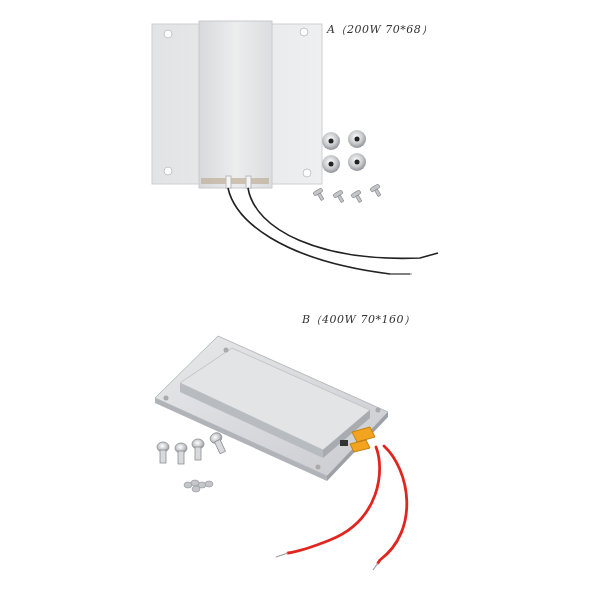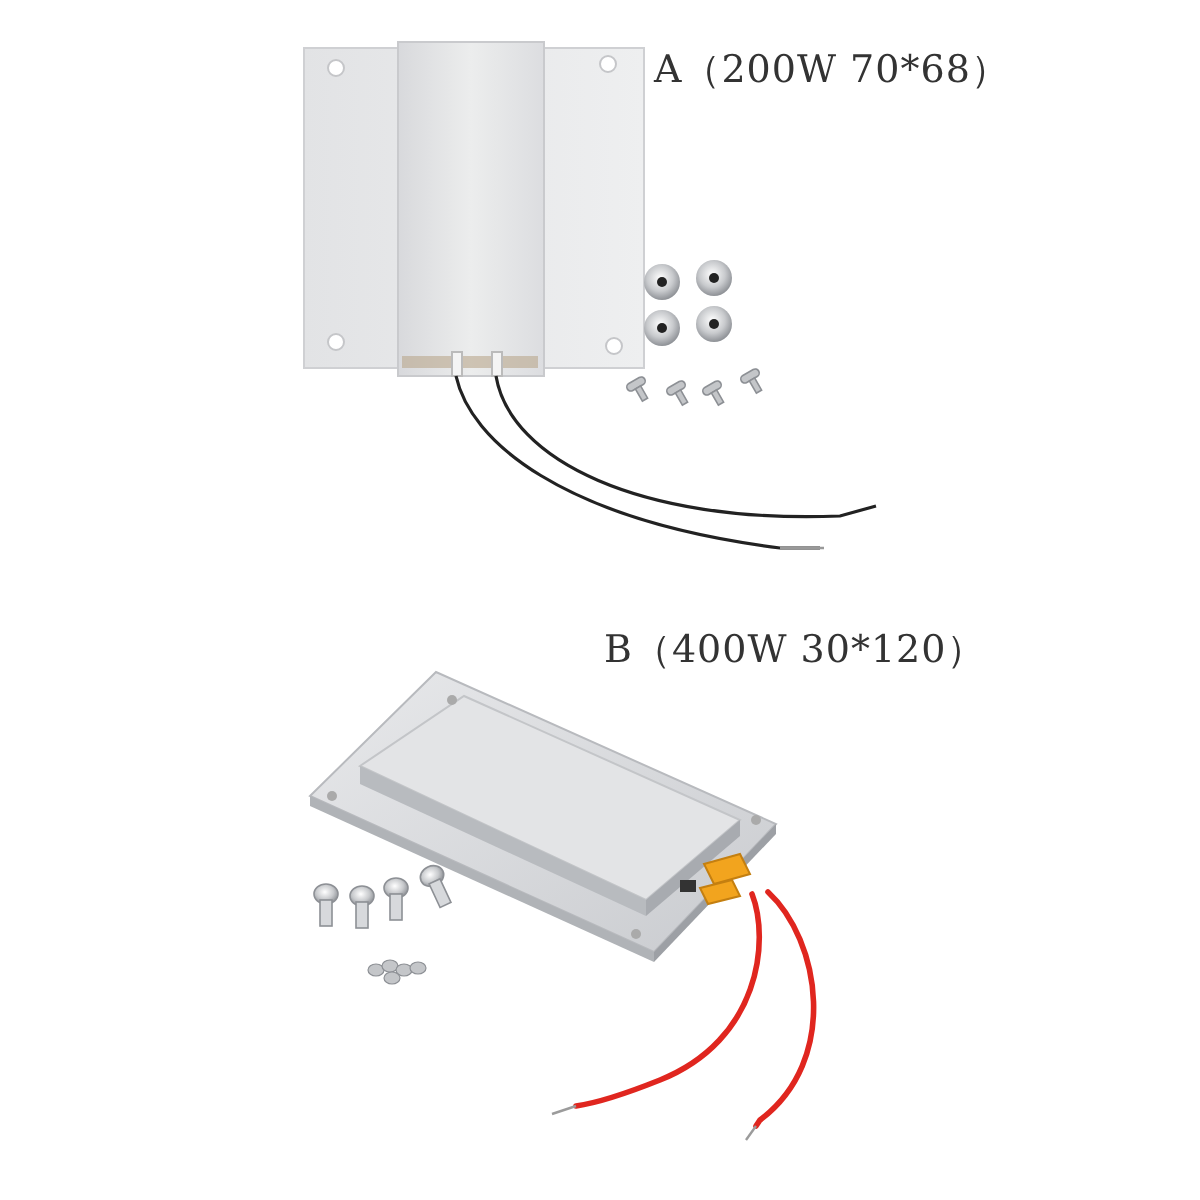--- a/index.html
+++ b/index.html
@@ -1,26 +1,26 @@
 <!DOCTYPE html>
 <html><head>
   <meta charset="utf-8">
   <style>
     html, body { margin: 0; padding: 0; background: #ffffff; }
     body { width: 600px; height: 600px; position: relative; overflow: hidden; font-family: "DejaVu Serif", serif; }
-    .label { position: absolute; font-size: 19px; color: #333; letter-spacing: 0.5px; white-space: nowrap; }
+    .label { position: absolute; font-size: 11px; color: #333; letter-spacing: 0.5px; white-space: nowrap; font-style: italic; }
     #label-a { left: 327px; top: 22px; }
     #label-b { left: 302px; top: 312px; }
     svg { position: absolute; left: 0; top: 0; }
   </style>
 </head>
 <body>
 
 <div class="label" id="label-a">A（200W 70*68）</div>
-<div class="label" id="label-b">B（400W 30*120）</div>
+<div class="label" id="label-b">B（400W 70*160）</div>
 
 <svg width="600" height="600" viewBox="0 0 600 600">
   <defs>
     <linearGradient id="plateA" x1="0" y1="0" x2="1" y2="0">
       <stop offset="0" stop-color="#e2e3e5"></stop>
       <stop offset="1" stop-color="#eeeff0"></stop>
     </linearGradient>
     <linearGradient id="ridgeA" x1="0" y1="0" x2="1" y2="0">
       <stop offset="0" stop-color="#d8d9dc"></stop>
       <stop offset="0.5" stop-color="#eceded"></stop>

